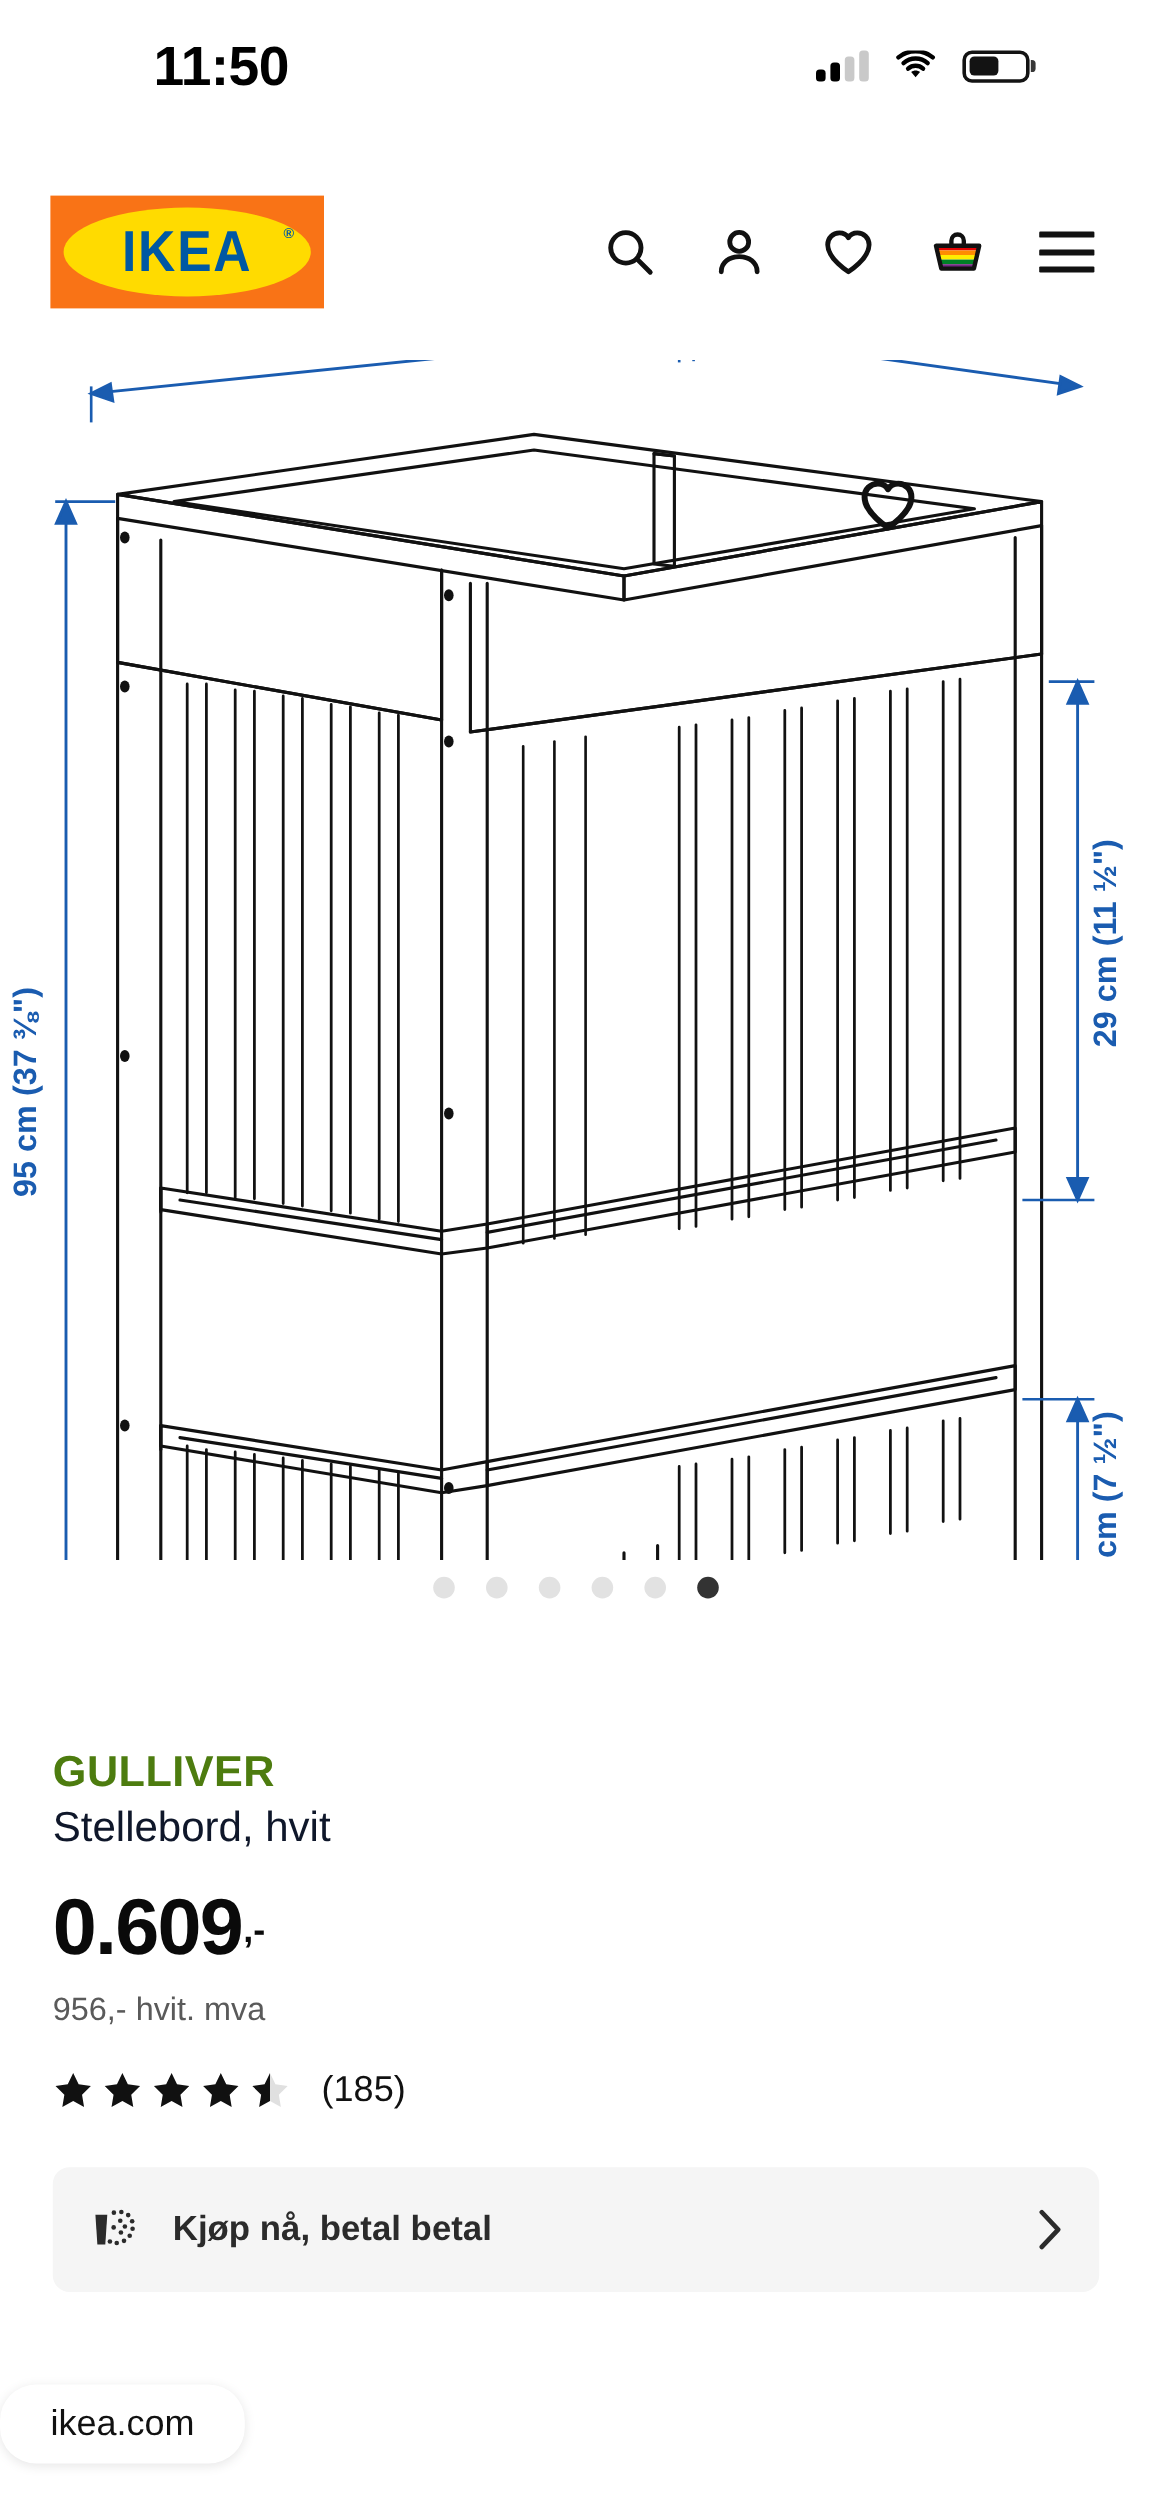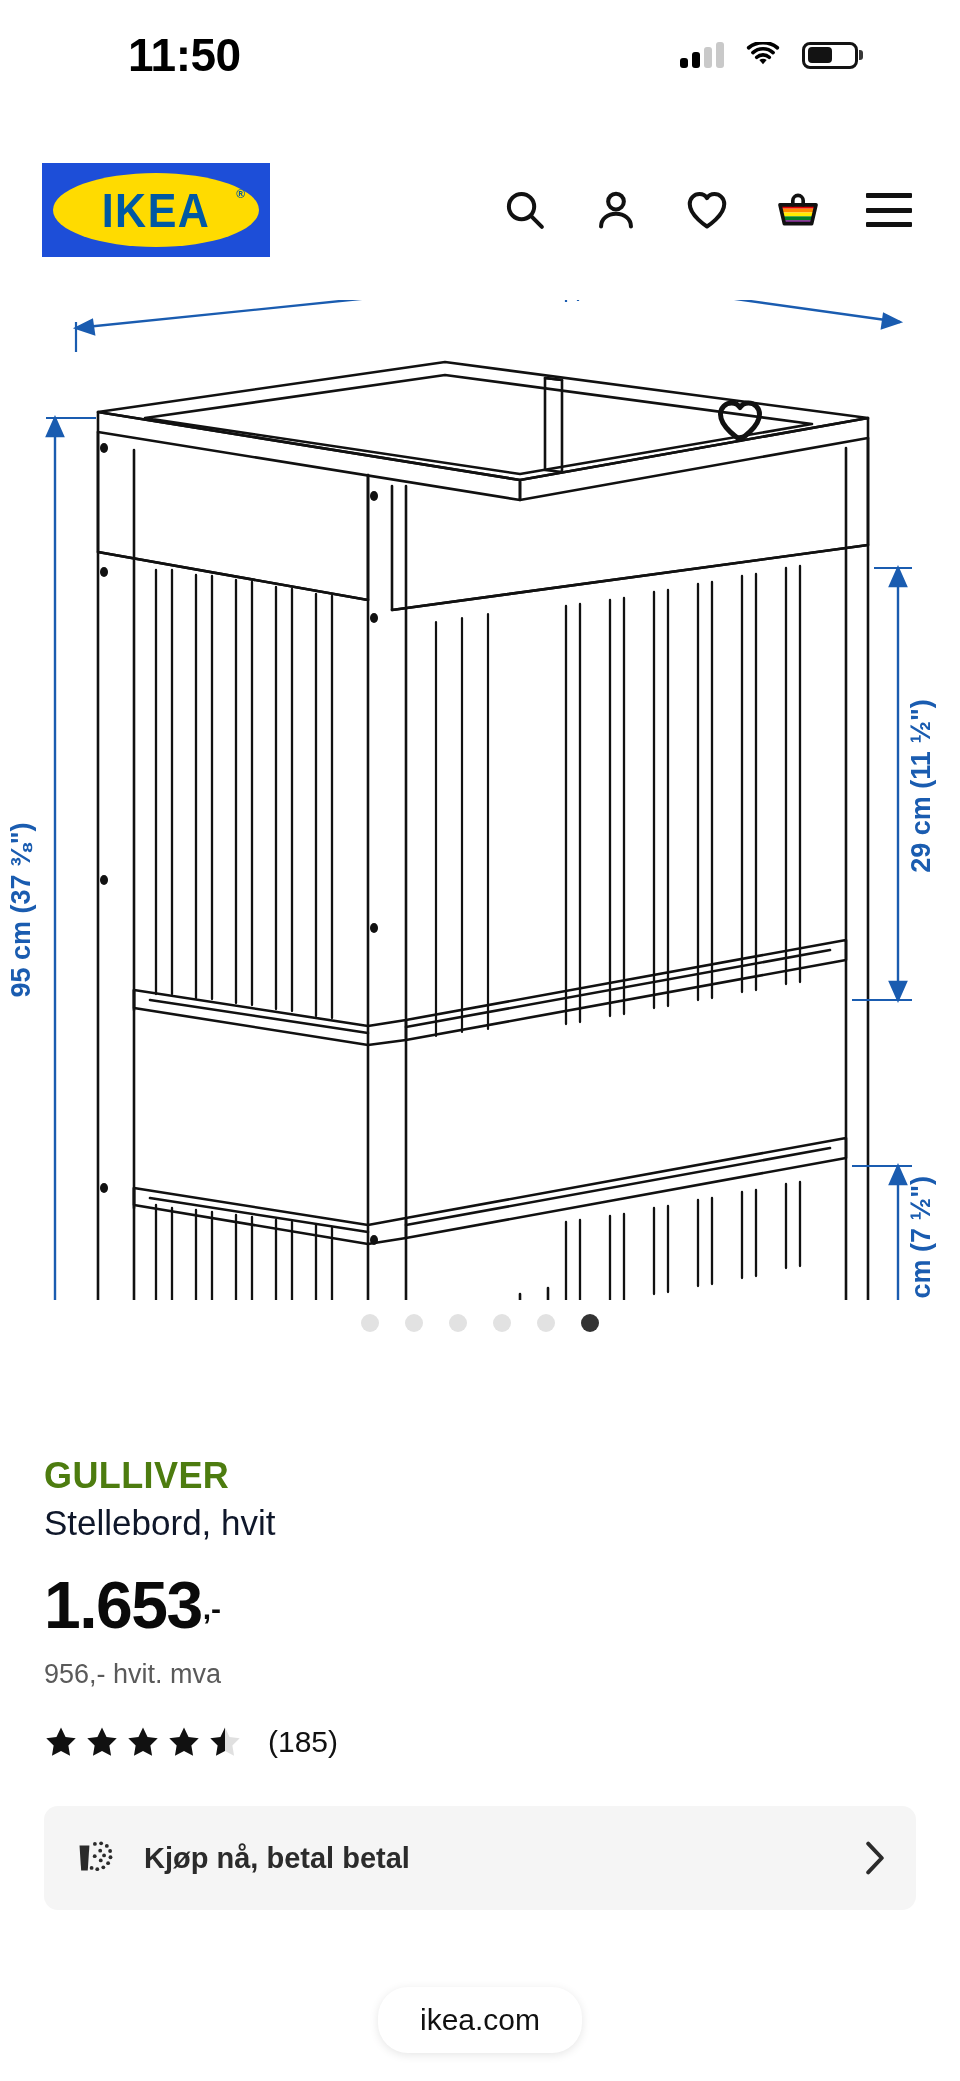--- a/index.html
+++ b/index.html
@@ -96,21 +96,21 @@
     width: 960px;
     height: 110px;
     display: flex;
     align-items: center;
     justify-content: space-between;
     padding: 0 44px 0 42px;
   }
   .ikea-logo {
     width: 228px;
     height: 94px;
-    background: #1d4ed8;
+    background: #f97316;
     display: flex;
     align-items: center;
     justify-content: center;
     flex: none;
   }
   .ikea-oval {
     width: 206px;
     height: 74px;
     background: #ffdb00;
     border-radius: 50%;
@@ -256,21 +256,20 @@
     flex: 1;
   }
   .bnpl-chevron { width: 26px; height: 34px; flex: none; }
 
   
   .urlbar {
     position: absolute;
     bottom: 28px; left: 0;
     width: 960px;
     display: flex;
-    justify-content: center;
   }
   .url-pill {
     background: #ffffff;
     border-radius: 30px;
     padding: 16px 42px;
     font-size: 30px;
     color: #111111;
     box-shadow: 0 2px 10px rgba(0,0,0,0.10);
   }
 </style>
@@ -511,21 +510,21 @@
     <span class="dot"></span>
     <span class="dot active"></span>
   </div>
 
   <div class="info">
 
     <div class="brand">GULLIVER</div>
     <div class="desc">Stellebord, hvit</div>
 
     <div class="price-row">
-      <span class="price-main">1.653</span>
+      <span class="price-main">0.609</span>
       <span class="price-suffix">,-</span>
     </div>
 
     <div class="price-excl">956,- hvit. mva</div>
 
     <div class="rating-row">
       <div class="stars">
         <svg viewBox="0 0 24 24">
           <path d="M12 1.8l3.2 6.6 7.2 1-5.2 5.1 1.2 7.2L12 18.3l-6.4 3.4 1.2-7.2L1.6 9.4l7.2-1z" fill="#111"></path>
         </svg>

